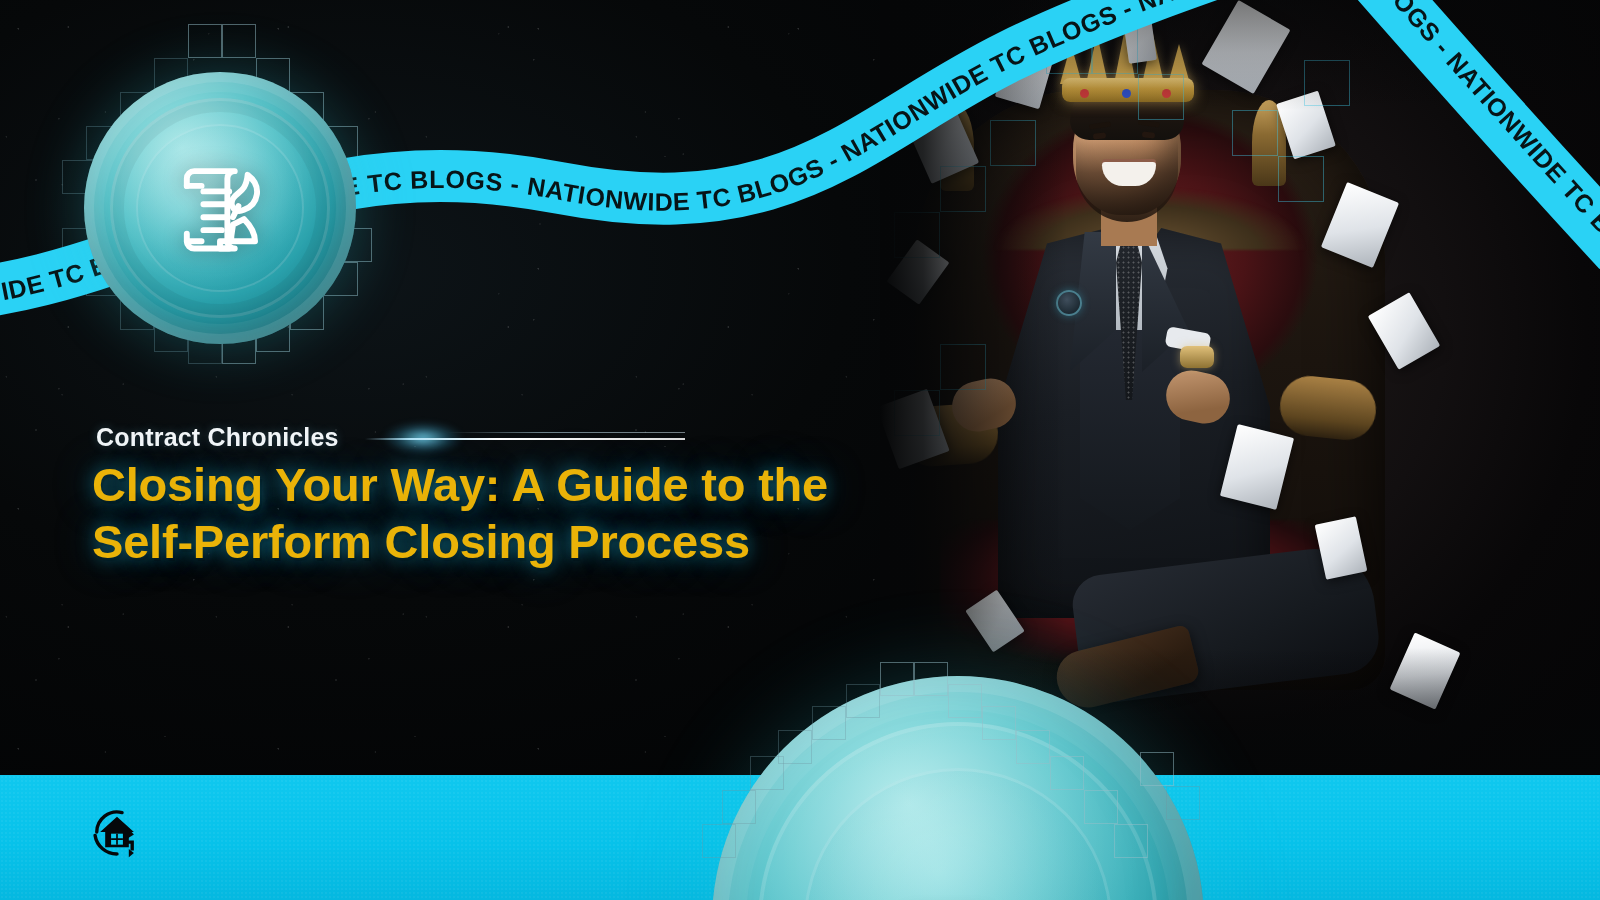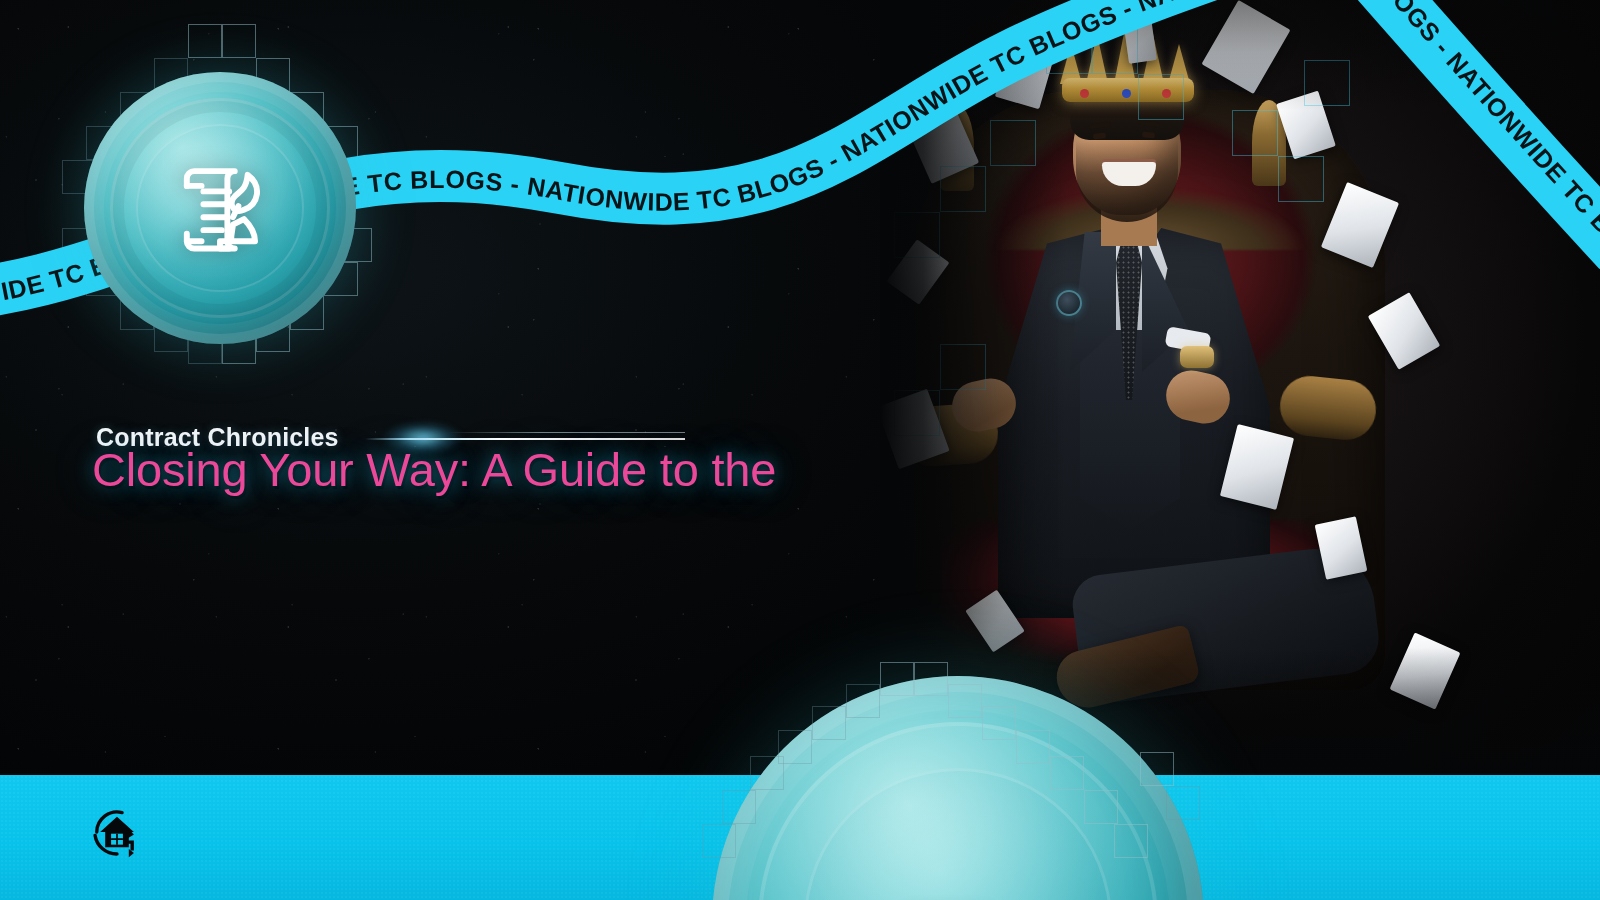--- a/index.html
+++ b/index.html
@@ -343,24 +343,24 @@
     position:absolute; left:82px; top:2px; width:238px; height:1px;
     background:linear-gradient(90deg, rgba(255,255,255,0) 0%, rgba(190,225,240,.55) 40%, rgba(220,240,250,.5) 100%);
   }
   .eyebrow-line .glow{
     position:absolute; left:18px; top:-8px; width:80px; height:32px;
     background:radial-gradient(ellipse at center, rgba(120,225,255,.85) 0%, rgba(60,180,225,.25) 45%, rgba(0,0,0,0) 72%);
     filter:blur(3px);
   }
 
   .headline{
-    position:absolute; left:92px; top:442px; width:840px; z-index:25;
-    font-size:47px; font-weight:400; line-height:1.21;
+    position:absolute; left:92px; top:457px; width:840px; z-index:25;
+    font-size:47px; font-weight:700; line-height:1.21;
     letter-spacing:-.2px;
-    color:#ec4899;
+    color:#eab308;
     text-shadow:
       0 0 18px rgba(34,201,240,.55),
       0 0 44px rgba(20,150,200,.35),
       2px 3px 0 rgba(0,0,0,.55);
   }
   .headline span{ display:block; }
 </style>
 </head>
 <body>
 
@@ -559,15 +559,16 @@
     <div class="eyebrow">Contract Chronicles</div>
     <div class="eyebrow-line">
       <div class="glow"></div>
       <div class="l1"></div>
       <div class="l2"></div>
     </div>
   </div>
 
   <h1 class="headline">
     <span>Closing Your Way: A Guide to the</span>
+    <span>Self-Perform Closing Process</span>
   </h1>
 
 </div>
 
 </body></html>

